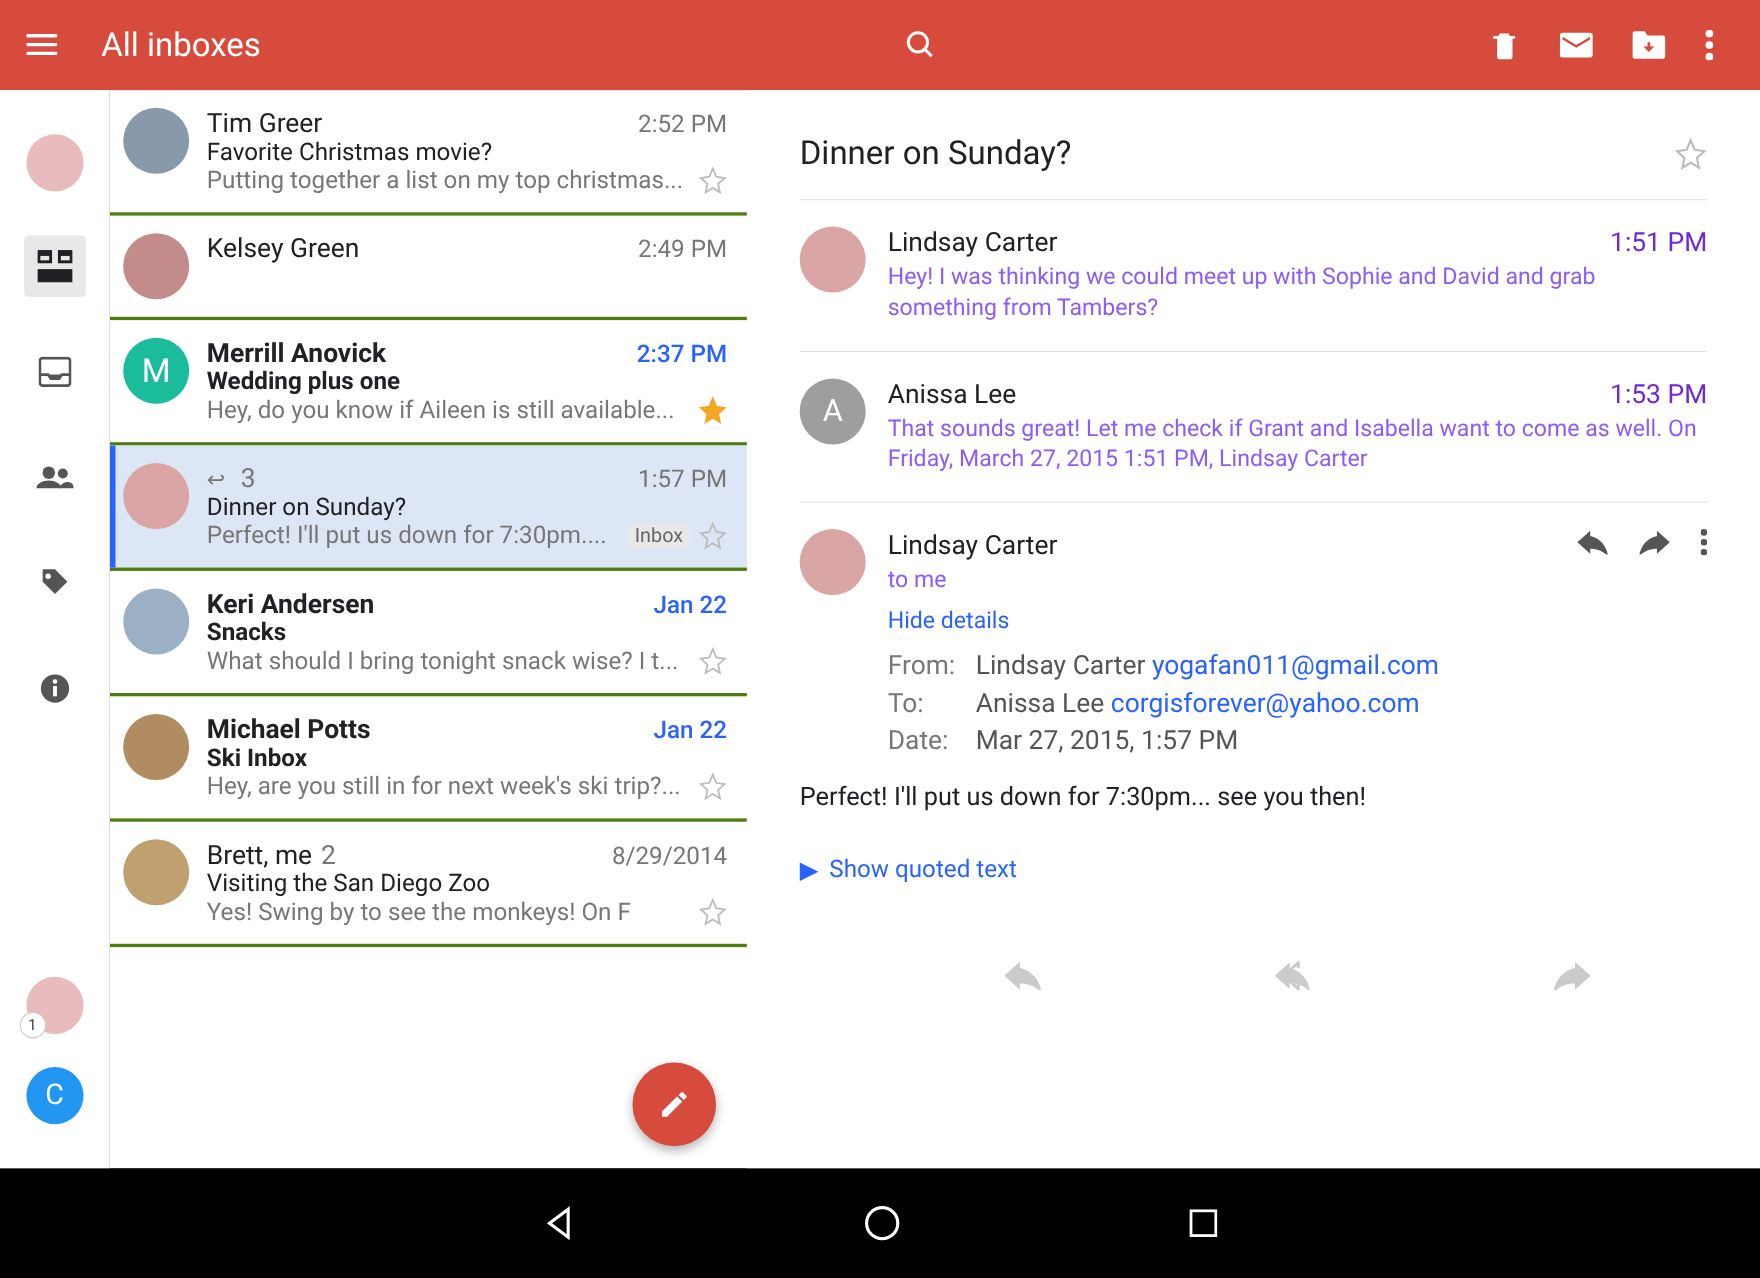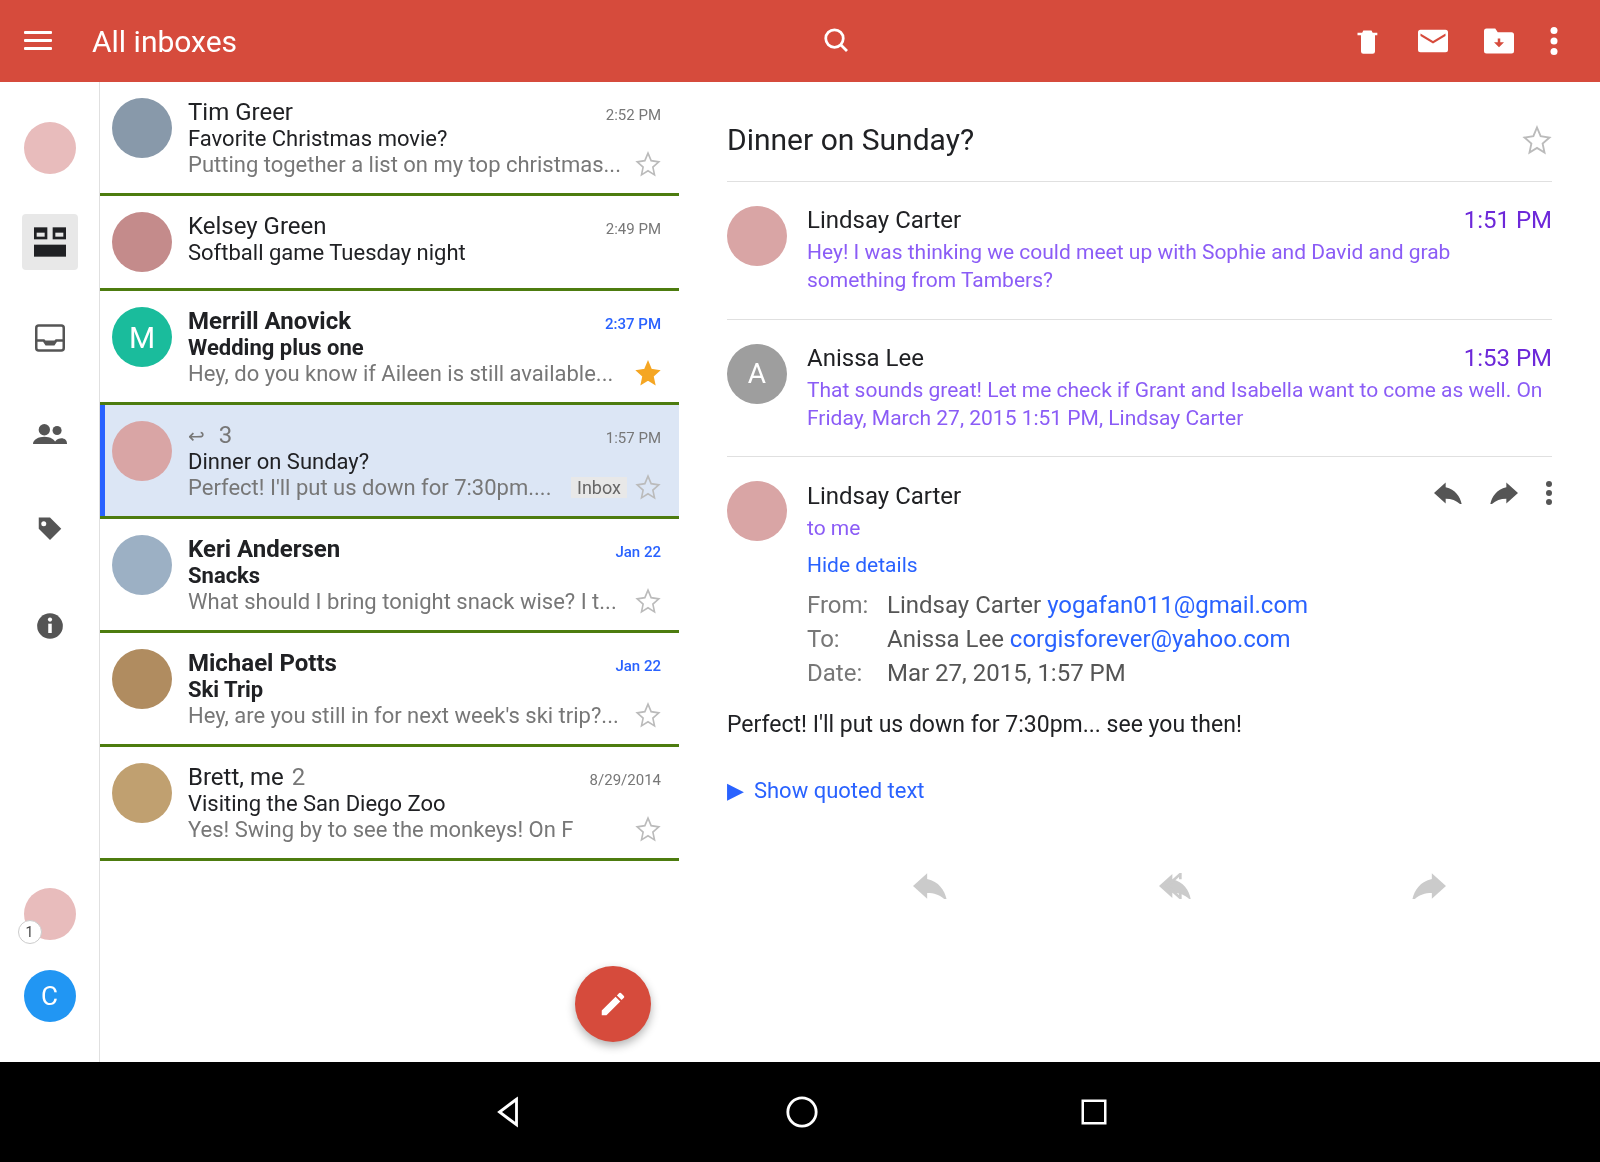--- a/index.html
+++ b/index.html
@@ -22,21 +22,21 @@
   .list-pane { width: 580px; border-left: 1px solid #e0e0e0; overflow: hidden; position: relative; }
   .msg-item { display: flex; padding: 16px 18px 16px 12px; border-bottom: 3px solid #4d7c0f; cursor: pointer; position: relative; }
   .msg-item.selected { background: #dce6f5; }
   .msg-item.selected::before { content: ''; position: absolute; left: 0; top: 0; bottom: 0; width: 5px; background: #2962ff; }
   .msg-avatar { width: 60px; height: 60px; border-radius: 50%; background: #ccc; margin-right: 16px; flex-shrink: 0; overflow: hidden; display: flex; align-items: center; justify-content: center; color: #fff; font-size: 30px; }
   .msg-body { flex: 1; overflow: hidden; }
   .msg-row1 { display: flex; align-items: baseline; }
   .msg-sender { font-size: 24px; color: #202124; }
   .msg-item.unread .msg-sender { font-weight: 700; }
   .msg-count { font-size: 24px; color: #777; margin-left: 8px; }
-  .msg-time { margin-left: auto; font-size: 15px; color: #777; }
+  .msg-time { margin-left: auto; font-size: 22px; color: #777; }
   .msg-item.unread .msg-time { color: #2962ff; font-weight: 500; }
   .msg-subject { font-size: 22px; color: #202124; overflow: hidden; text-overflow: ellipsis; white-space: nowrap; }
   .msg-item.unread .msg-subject { font-weight: 700; }
   .msg-row3 { display: flex; align-items: center; }
   .msg-snippet { font-size: 22px; color: #777; overflow: hidden; text-overflow: ellipsis; white-space: nowrap; flex: 1; }
   .msg-label { background: #e8e8e8; color: #666; padding: 0 6px; font-size: 18px; margin-left: 6px; }
   .msg-star { margin-left: 8px; }
   .fab { position: absolute; bottom: 20px; right: 28px; width: 76px; height: 76px; border-radius: 50%; background: #d64b3c; display: flex; align-items: center; justify-content: center; box-shadow: 0 4px 10px rgba(0,0,0,0.3); cursor: pointer; }
   .reading-pane { flex: 1; padding: 40px 48px 0 48px; background: #fff; overflow: hidden; }
   .thread-header { display: flex; align-items: center; padding-bottom: 24px; border-bottom: 1px solid #e0e0e0; }
@@ -175,21 +175,20 @@
       </div>
       <div class="msg-item">
     <div class="msg-avatar" style="background:#c48b8b"></div>
     <div class="msg-body">
       <div class="msg-row1">
 
         <span class="msg-sender">Kelsey Green</span>
 
         <span class="msg-time">2:49 PM</span>
       </div>
-      <div class="msg-subject">Softball game Tuesday night</div>
     </div>
       </div>
       <div class="msg-item unread">
     <div class="msg-avatar" style="background:#1abc9c">M</div>
     <div class="msg-body">
       <div class="msg-row1">
 
         <span class="msg-sender">Merrill Anovick</span>
 
         <span class="msg-time">2:37 PM</span>
@@ -249,21 +248,21 @@
       </div>
       <div class="msg-item unread">
     <div class="msg-avatar" style="background:#b08c60"></div>
     <div class="msg-body">
       <div class="msg-row1">
 
         <span class="msg-sender">Michael Potts</span>
 
         <span class="msg-time">Jan 22</span>
       </div>
-      <div class="msg-subject">Ski Trip</div>
+      <div class="msg-subject">Ski Inbox</div>
       <div class="msg-row3">
         <div class="msg-snippet">Hey, are you still in for next week's ski trip?...</div>
 
         <span class="msg-star">
           <svg width="26" height="26" viewBox="0 0 24 24" fill="none" stroke="#bbb" stroke-width="1.5">
                 <path d="M12 2l2.9 6.9L22 10l-5.5 4.9L18 22l-6-3.7L6 22l1.5-7.1L2 10l7.1-1.1L12 2z"></path>
               </svg>
         </span>
       </div>
     </div>

